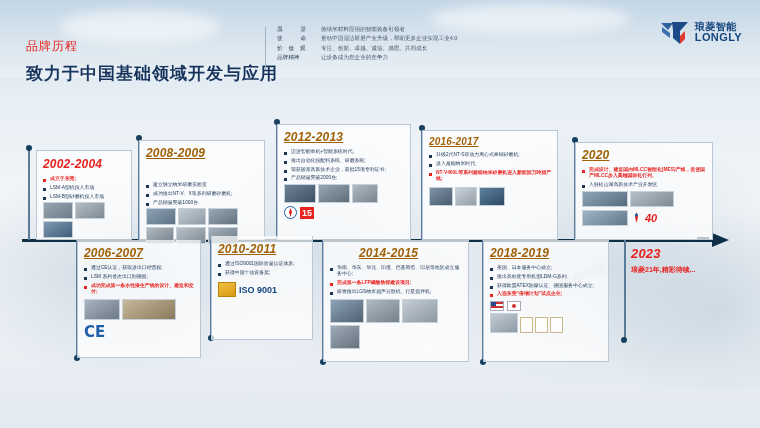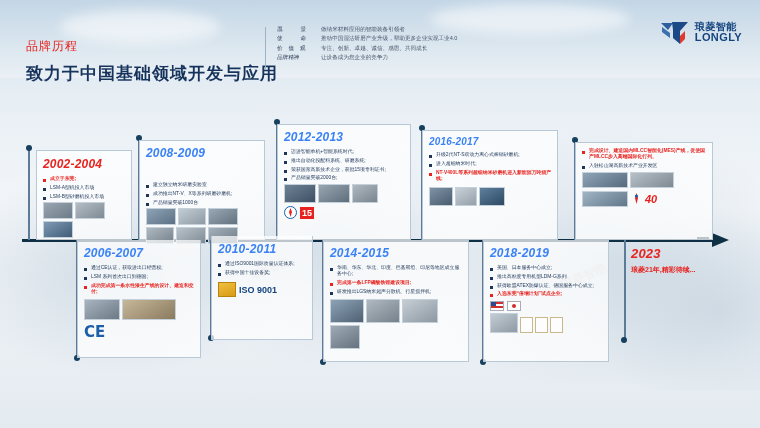--- a/index.html
+++ b/index.html
@@ -43,21 +43,21 @@
   .axis{position:absolute;left:22px;top:239px;width:690px;height:3px;background:#0f2f45;}
   .axis-arrow{position:absolute;left:712px;top:233px;width:0;height:0;
     border-top:7px solid transparent;border-bottom:7px solid transparent;border-left:17px solid #0f2f45;}
   .axis-dash{position:absolute;left:697px;top:236.5px;width:12px;height:3px;background:#0f2f45;}
 
   
   .card{position:absolute;background:rgba(255,255,255,.72);border:1px solid #b9c8d6;box-sizing:border-box;}
   .card.up{border-bottom:none;}
   .card.dn{border-top:none;}
   .yr{font-weight:bold;font-style:italic;letter-spacing:.2px;}
-  .yr.blue{color:#3b82f6;}
+  .yr.blue{color:#a16207;text-decoration:underline;}
   .yr.red{color:#e8231f;}
   ul.bl{margin:0;padding:0;list-style:none;}
   ul.bl li{position:relative;padding-left:7px;margin-bottom:2.5px;line-height:1.28;color:#1d3557;}
   ul.bl li:before{content:"";position:absolute;left:0;top:3.2px;width:3px;height:3px;background:#1d3557;}
   ul.bl li.red{color:#e8231f;font-weight:bold;}
   ul.bl li.red:before{background:#e8231f;}
 
   .stem{position:absolute;width:1.5px;background:#5b7b99;}
   .knob{position:absolute;width:6px;height:6px;border-radius:50%;background:#17405e;}
 
@@ -199,20 +199,21 @@
   <div class="thumbs" style="margin-top:5px;">
     <div class="th" style="width:22px;height:17px;background:linear-gradient(150deg,#7f93a6,#4a5c6e);"></div>
     <div class="th" style="width:20px;height:17px;background:linear-gradient(150deg,#c9d1d7,#959fa9);"></div>
     <div class="th" style="width:24px;height:17px;background:linear-gradient(150deg,#5d7f9e,#2f4a63);"></div>
   </div>
 </div>
 
 <div class="stem" style="left:574px;top:140px;height:100px;"></div>
 <div class="knob" style="left:571.5px;top:137px;"></div>
 <div class="card up" style="left:575px;top:142px;width:138px;height:98px;padding:5px 5px 0 6px;">
+  <div class="yr blue" style="font-size:12px;margin-bottom:5px;">2020</div>
   <ul class="bl" style="font-size:4.9px;">
     <li class="red">完成设计、建造国内MLCC智能化(MES)产线，促使国产MLCC步入高端国际化行列。</li>
     <li>入驻松山湖高新技术产业开发区</li>
   </ul>
   <div class="thumbs">
     <div class="th" style="width:44px;height:14px;background:linear-gradient(150deg,#8fa6b8,#566a7c);"></div>
     <div class="th" style="width:42px;height:14px;background:linear-gradient(150deg,#b7c0c7,#7e8a94);"></div>
   </div>
   <div class="badge-row">
     <div class="th" style="width:44px;height:14px;background:linear-gradient(150deg,#9fb4c4,#62788a);"></div>
@@ -252,21 +253,21 @@
   </ul>
   <div class="badge-row" style="margin-top:6px;">
     <div class="iso-ico"></div>
     <span class="iso">ISO 9001</span>
   </div>
 </div>
 
 <div class="stem" style="left:322px;top:240px;height:122px;"></div>
 <div class="knob" style="left:319.5px;top:359px;"></div>
 <div class="card dn" style="left:323px;top:240px;width:146px;height:122px;padding:6px 5px 0 6px;">
-  <div class="yr blue" style="font-size:12px;margin-bottom:5px;">2014-2015</div>
+  <div class="yr blue" style="font-size:12px;margin-bottom:5px;margin-left:29px;">2014-2015</div>
   <ul class="bl" style="font-size:4.9px;">
     <li>华南、华东、华北、印度、巴基斯坦、印尼等地区成立服务中心;</li>
     <li class="red">完成第一条LFP磷酸铁锂建设项目;</li>
     <li>研发推出LGS纳米超声分散机、行星搅拌机;</li>
   </ul>
   <div class="thumbs" style="margin-top:4px;">
     <div class="th" style="width:32px;height:22px;background:linear-gradient(150deg,#8da3b5,#4f6274);"></div>
     <div class="th" style="width:32px;height:22px;background:linear-gradient(150deg,#b0b9c0,#75818c);"></div>
     <div class="th" style="width:34px;height:22px;background:linear-gradient(150deg,#c6ced4,#8d98a2);"></div>
     <div class="th" style="width:28px;height:22px;background:linear-gradient(150deg,#9eaab5,#66737f);"></div>

